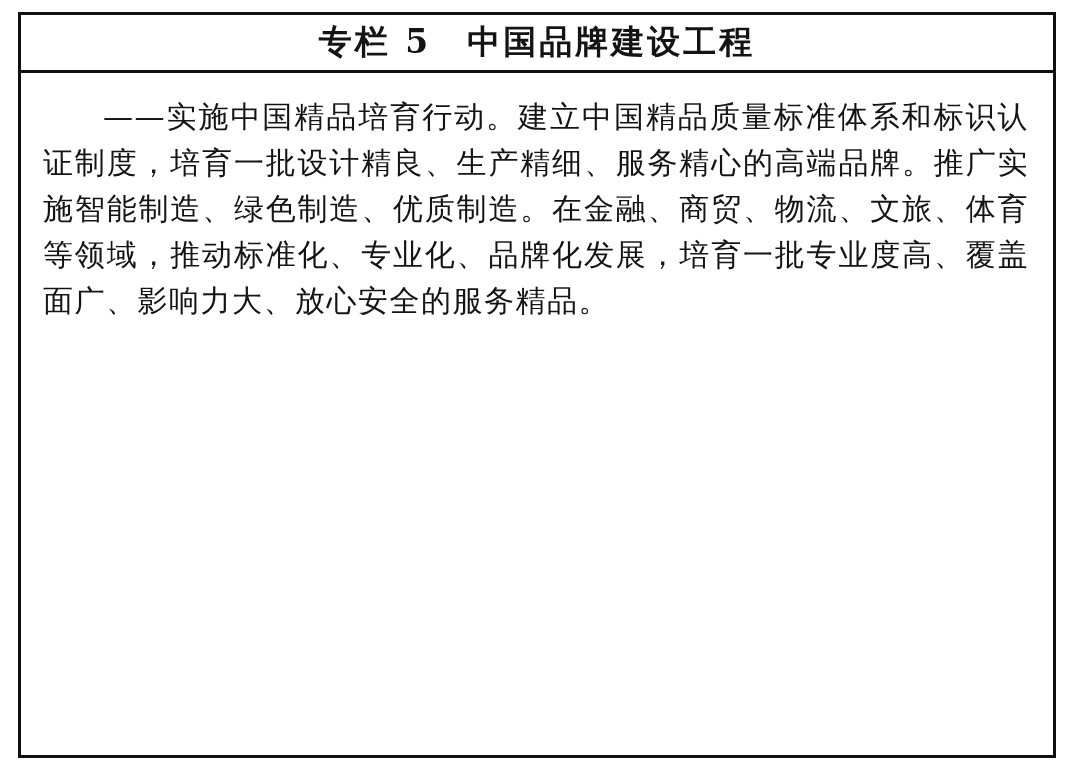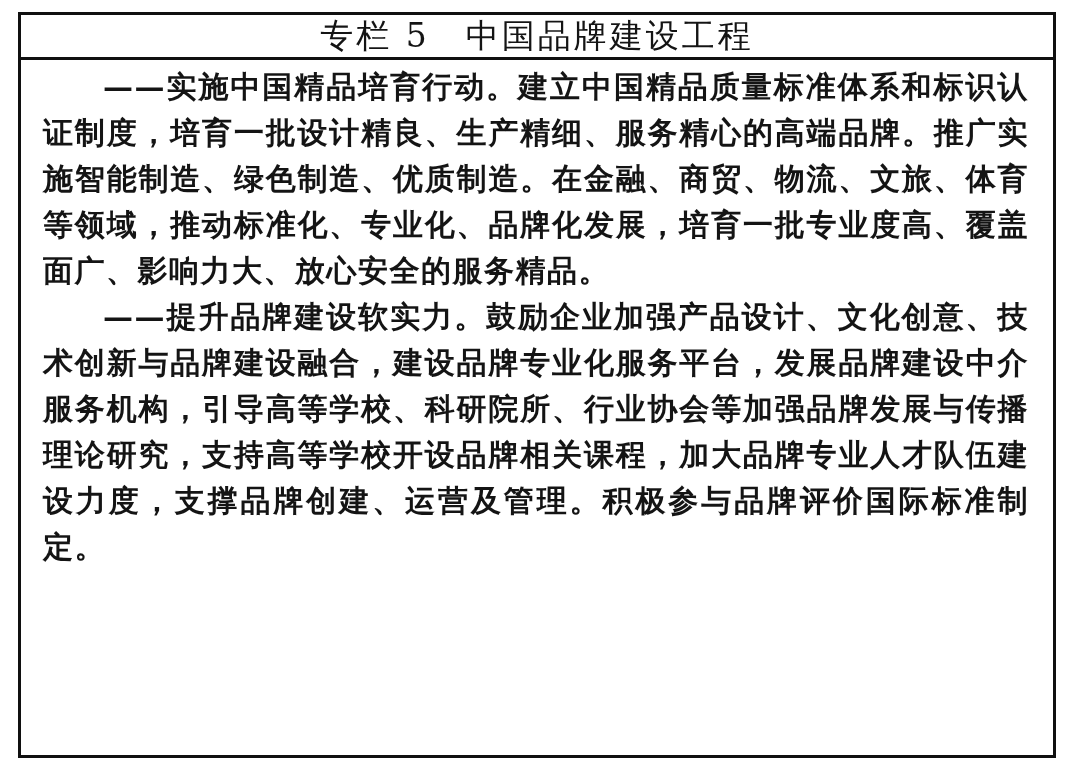--- a/index.html
+++ b/index.html
@@ -19,49 +19,47 @@
     position: absolute;
     left: 18px;
     top: 12px;
     width: 1038px;
     height: 746px;
     border: 3px solid #101010;
     background: #ffffff;
     box-sizing: border-box;
   }
   .panel-title {
-    height: 45px;
+    height: 58px;
     border-bottom: 3px solid #101010;
     display: flex;
     align-items: center;
     justify-content: center;
-    font-weight: normal;
+    font-weight: bold;
     font-size: 33px;
     letter-spacing: 3px;
     white-space: pre;
     box-sizing: border-box;
   }
   .panel-body {
-    padding: 4px 24px 0 22px;
+    padding: 21px 24px 0 22px;
     box-sizing: border-box;
-    font-weight: bold;
   }
   .panel-body p {
     margin: 0;
     font-size: 30px;
     line-height: 46px;
     letter-spacing: 1.5px;
     text-align: justify;
     text-justify: inter-character;
     text-indent: 2em;
     word-break: break-all;
   }
 </style>
 </head>
 <body>
 
 <div class="panel">
   <div class="panel-title">专栏 5　中国品牌建设工程</div>
   <div class="panel-body">
     <p>——实施中国精品培育行动。建立中国精品质量标准体系和标识认证制度，培育一批设计精良、生产精细、服务精心的高端品牌。推广实施智能制造、绿色制造、优质制造。在金融、商贸、物流、文旅、体育等领域，推动标准化、专业化、品牌化发展，培育一批专业度高、覆盖面广、影响力大、放心安全的服务精品。</p>
-    <p>——提升品牌建设软实力。鼓励企业加强产品设计、文化创意、技术创新与品牌建设融合，建设品牌专业化服务平台，发展品牌建设中介服务机构，引导高等学校、科研院所、行业协会等加强品牌发展与传播理论研究，支持高等学校开设品牌相关课程，加大品牌专业人才队伍建设力度，支撑品牌创建、运营及管理。积极参与品牌评价国际标准制定。</p>
   </div>
 </div>
 
 </body></html>

